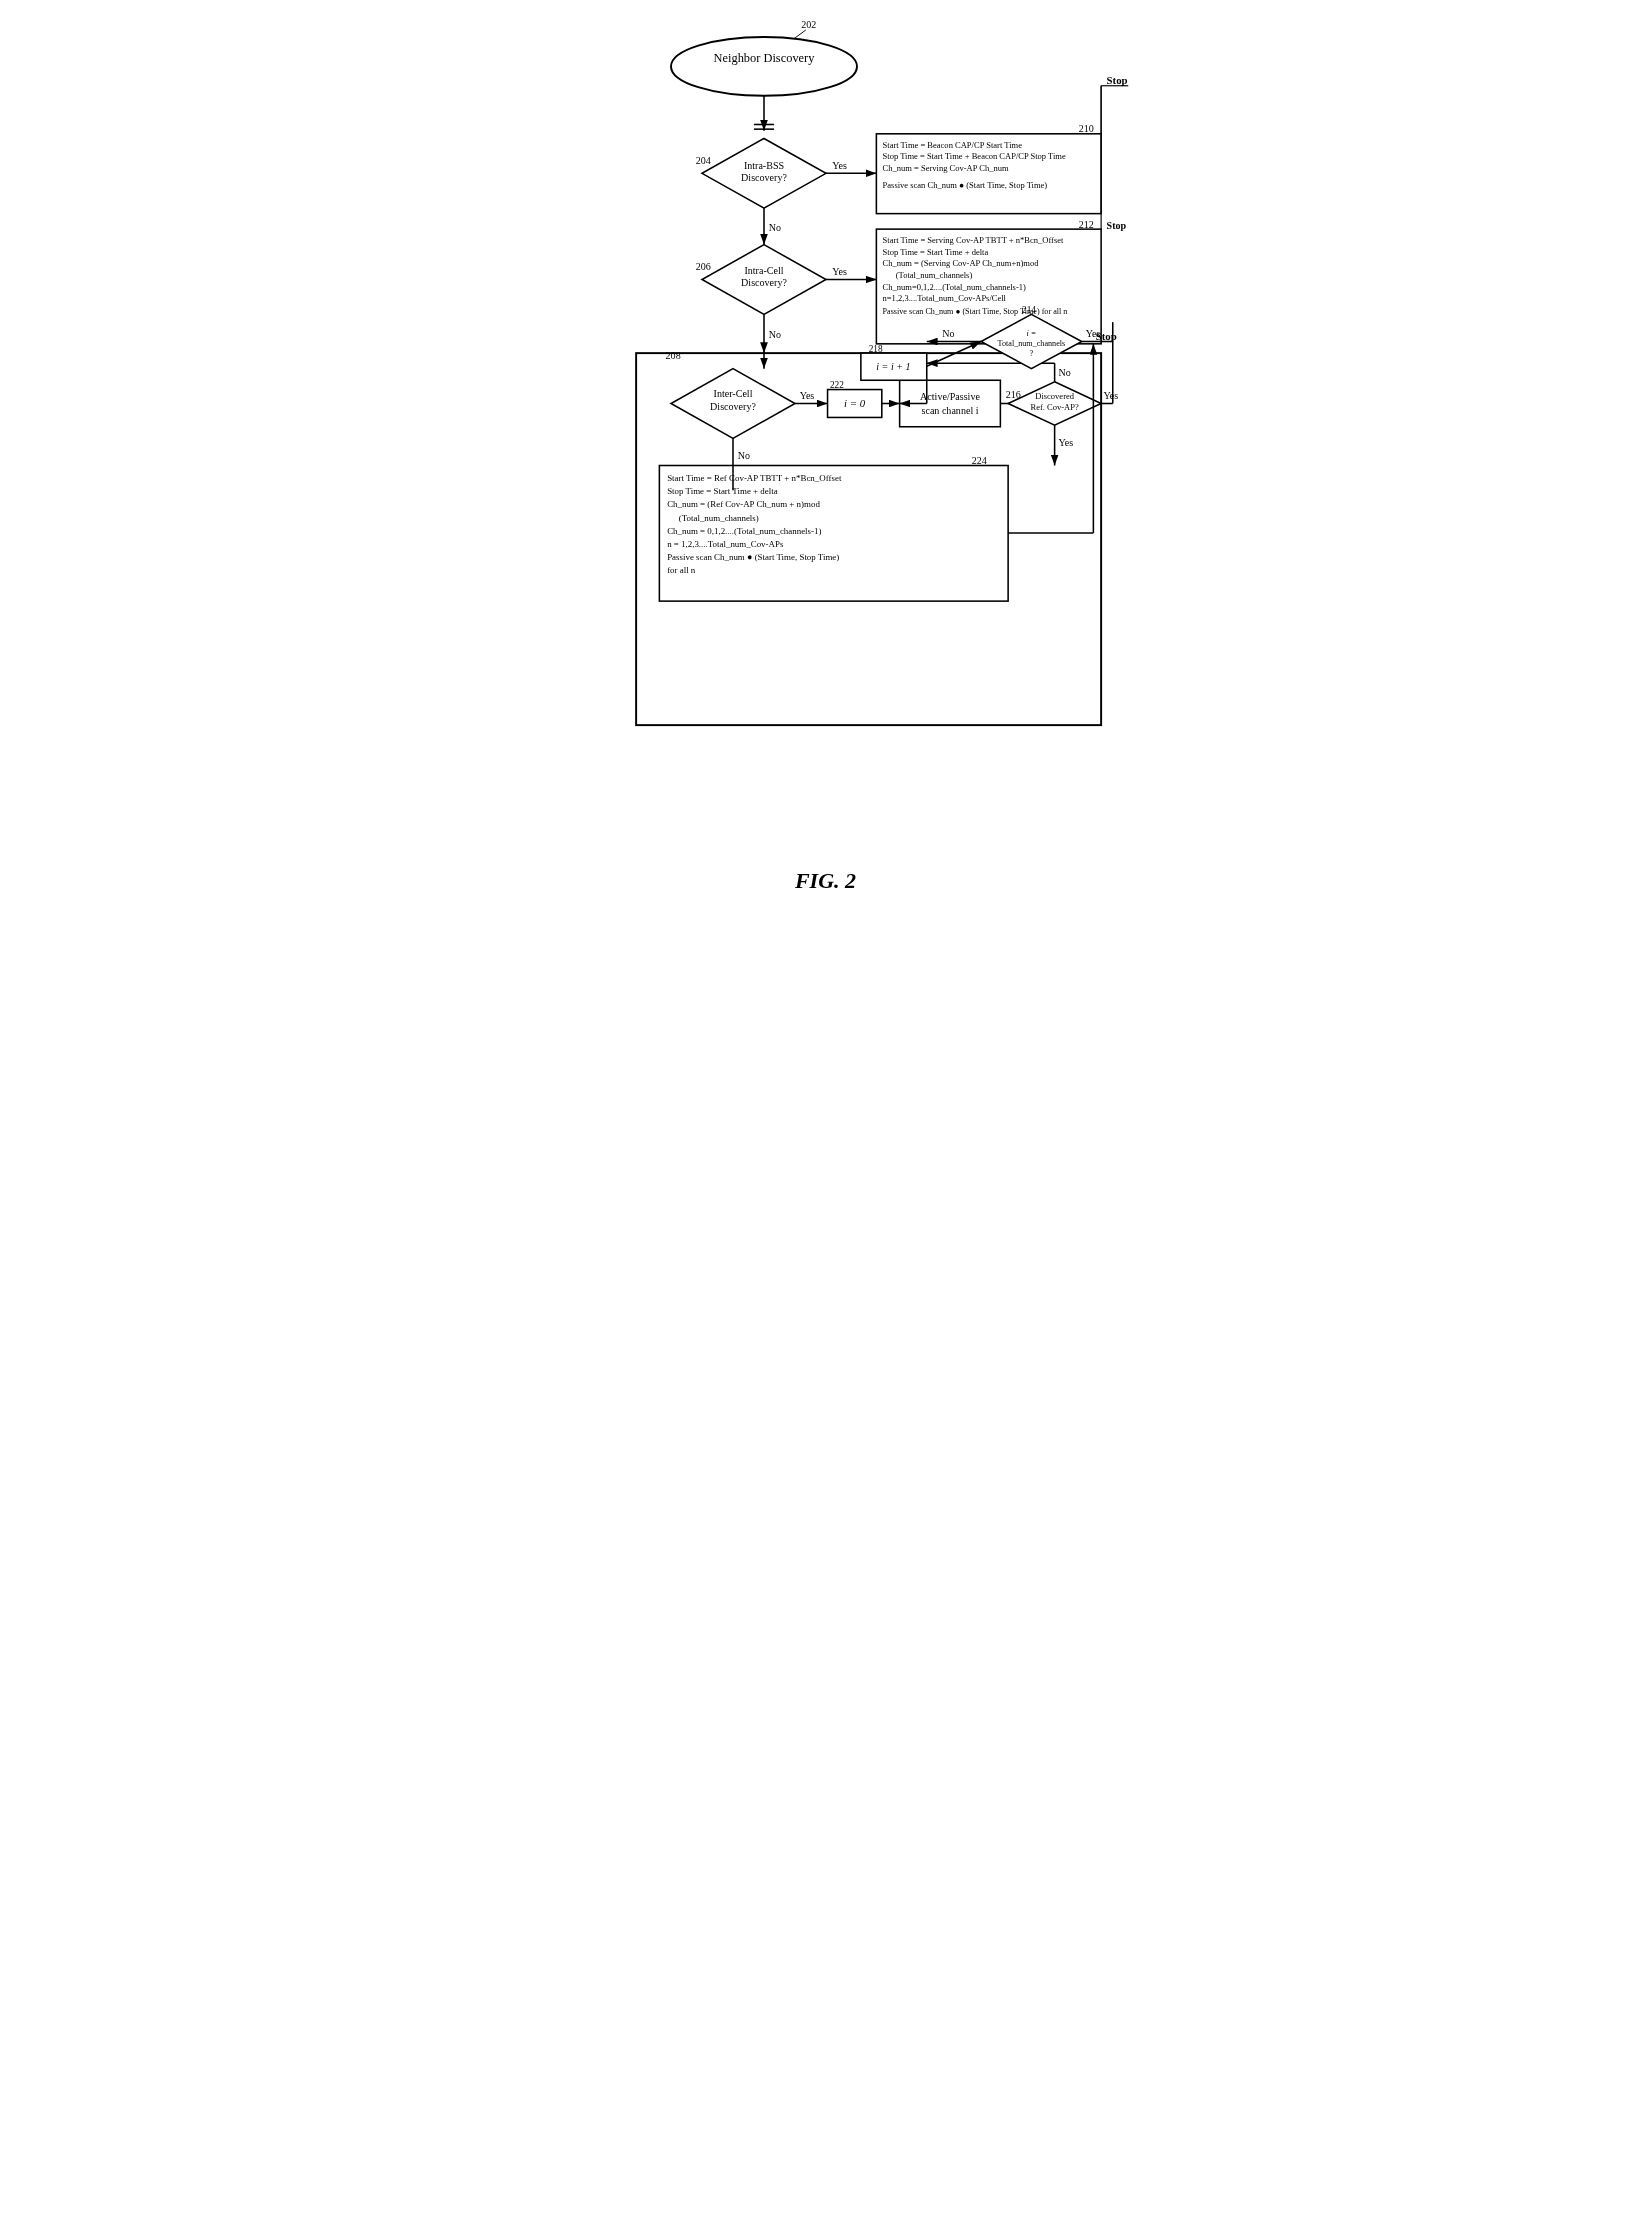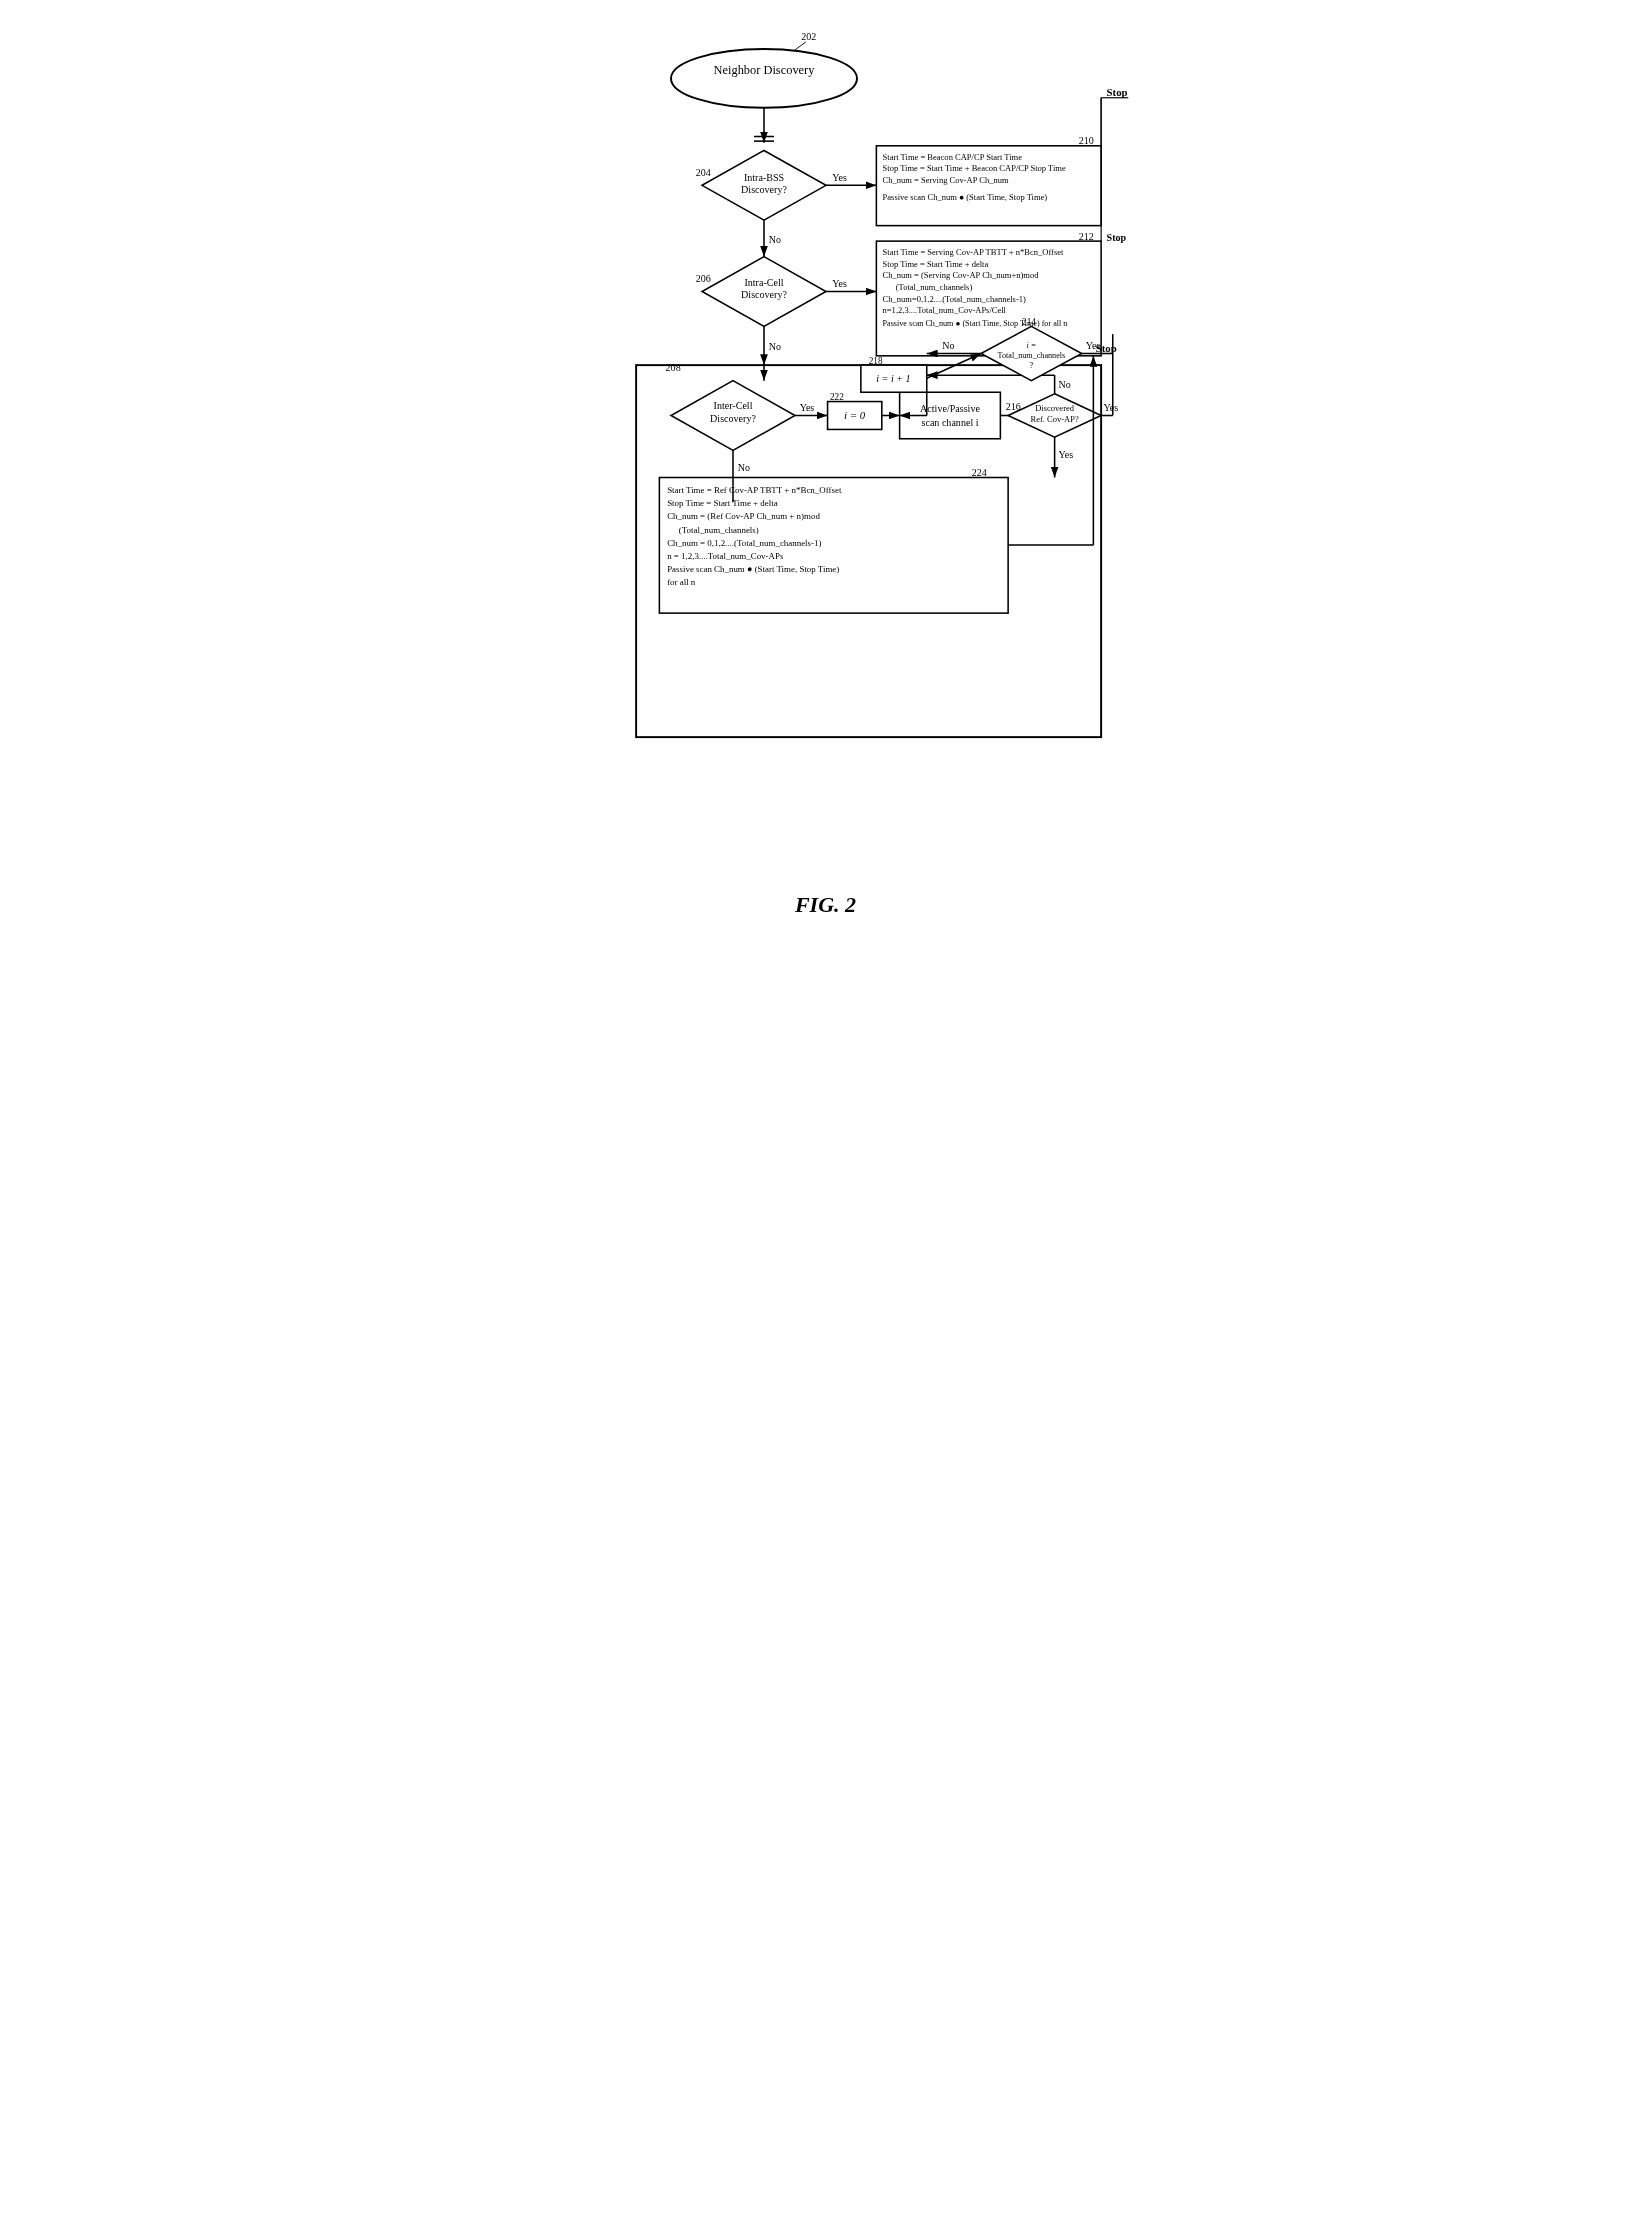--- a/index.html
+++ b/index.html
@@ -23,21 +23,21 @@
       font-weight: bold;
       font-style: italic;
       text-align: right;
       margin-top: 15.5px;
       font-family: 'Times New Roman', Times, serif;
     }
   </style>
 </head>
 <body>
 
-<div class="diagram-container" style="width:620px; height:837px; position:relative; margin: 12px auto;">
+<div class="diagram-container" style="width:620px; height:837px; position:relative; margin: 0 auto;">
   <svg viewBox="0 0 800 1080" width="620" height="837" xmlns="http://www.w3.org/2000/svg" style="display:block;">
     <defs>
       <marker id="arr" markerWidth="7" markerHeight="5" refX="7" refY="2.5" orient="auto">
         <polygon points="0 0, 7 2.5, 0 5" fill="#000"></polygon>
       </marker>
     </defs>
 
     <text x="368" y="16" font-size="13" font-family="Times New Roman, serif">202</text>
     <line x1="374" y1="18" x2="355" y2="32" stroke="#000" stroke-width="1.2"></line>
 

